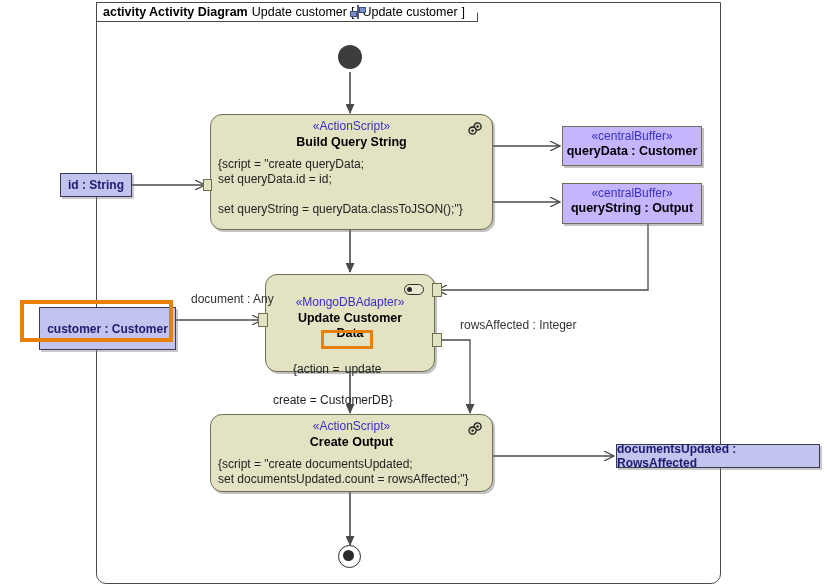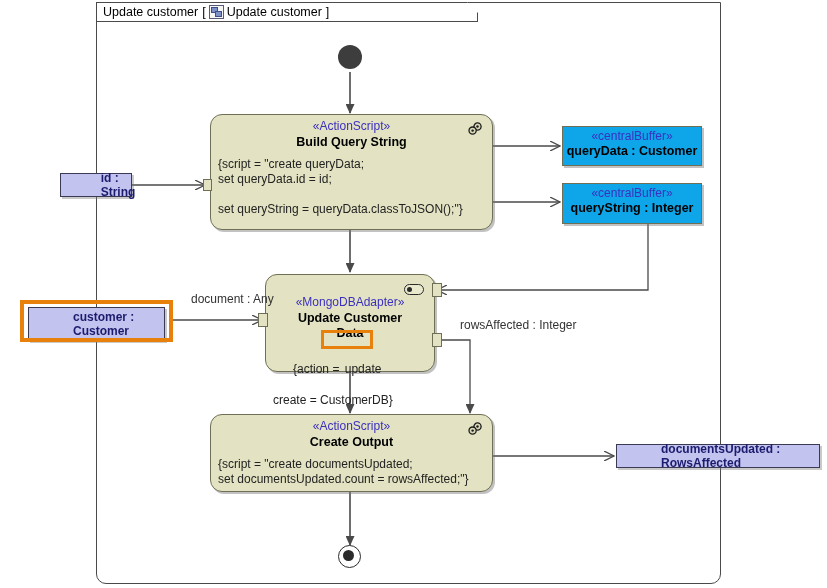--- a/index.html
+++ b/index.html
@@ -73,25 +73,24 @@
     white-space:pre;
   }
 
   
   .objnode{
     position:absolute;box-sizing:border-box;
     background:#c3c3f0;border:1.4px solid #3a3a55;
     color:#1c1c6e;font-weight:bold;font-size:12px;
     display:flex;align-items:center;justify-content:center;
     box-shadow:2px 2px 0 rgba(120,120,120,.40);
-    padding-left:44px;
   }
   .buffer{
     position:absolute;box-sizing:border-box;
-    background:#0ea5e9;border:1.4px solid #6f6f55;
+    background:#c4b5fd;border:1.4px solid #6f6f55;
     box-shadow:2px 2px 0 rgba(120,120,120,.45);
   }
   .buffer .stereo{margin-top:2px;}
   .buffer .bname{
     text-align:center;font-size:12.5px;font-weight:bold;color:#000;margin-top:1px;
   }
 
   
   .hl{
     position:absolute;border:4px solid #e8810c;box-sizing:border-box;
@@ -132,20 +131,21 @@
 </head>
 <body>
 
 <div id="canvas">
 
   <div class="frame">
     <div class="frame-grid"></div>
   </div>
 
   <div class="frame-tab" style="left:96px;top:2px;width:382px;">
+    <b>activity Activity Diagram</b>
     <span>Update customer</span>
     <span class="tail">[</span>
     <span class="dgm-icon"></span>
     <span>Update customer</span>
     <span class="tail">]</span>
   </div>
 
   <svg class="wires">
     <defs>
       <marker id="arrowFull" markerWidth="10" markerHeight="9" refX="9" refY="4.5" orient="auto" markerUnits="userSpaceOnUse">
@@ -202,21 +202,21 @@
     <span>id : String</span>
   </div>
 
   <div class="buffer" style="left:562px;top:126px;width:140px;height:40px;">
     <div class="stereo">«centralBuffer»</div>
     <div class="bname">queryData : Customer</div>
   </div>
 
   <div class="buffer" style="left:562px;top:183px;width:140px;height:41px;">
     <div class="stereo">«centralBuffer»</div>
-    <div class="bname">queryString : Integer</div>
+    <div class="bname">queryString : Output</div>
   </div>
 
   <div class="node" style="left:265px;top:274px;width:170px;height:98px;">
     <div class="stereo" style="margin-top:20px;">«MongoDBAdapter»</div>
     <div class="nodename">Update Customer</div>
     <div class="nodename" style="margin-top:0;">Data</div>
     <div class="body-text" style="margin-top:6px;">
       <span>{action = </span><span style="position:relative;padding:16px 2px;">update</span>
     </div>
     <div class="body-text" style="margin-top:1px;">create = CustomerDB}</div>
@@ -225,21 +225,21 @@
 
   <div class="hl-inline" style="left:321px;top:330px;width:52px;height:19px;"></div>
 
   <div class="pin" style="left:258px;top:313px;width:10px;height:14px;"></div>
   <div class="pin" style="left:432px;top:283px;width:10px;height:14px;"></div>
   <div class="pin" style="left:432px;top:333px;width:10px;height:14px;"></div>
 
   <div class="edgelabel" style="left:191px;top:292px;">document : Any</div>
   <div class="edgelabel" style="left:460px;top:318px;">rowsAffected : Integer</div>
 
-  <div class="objnode" style="left:28px;top:307px;width:137px;height:34px;">
+  <div class="objnode" style="left:39px;top:307px;width:137px;height:43px;">
     <span>customer : Customer</span>
   </div>
   <div class="hl" style="left:20px;top:300px;width:153px;height:42px;"></div>
 
   <div class="node" style="left:210px;top:414px;width:283px;height:78px;">
     <div class="stereo">«ActionScript»</div>
     <div class="nodename">Create Output</div>
     <div class="body-text">{script = "create documentsUpdated;
 set documentsUpdated.count = rowsAffected;"}</div>
     <svg class="script-icon" style="right:9px;top:7px;" viewBox="0 0 16 14">

